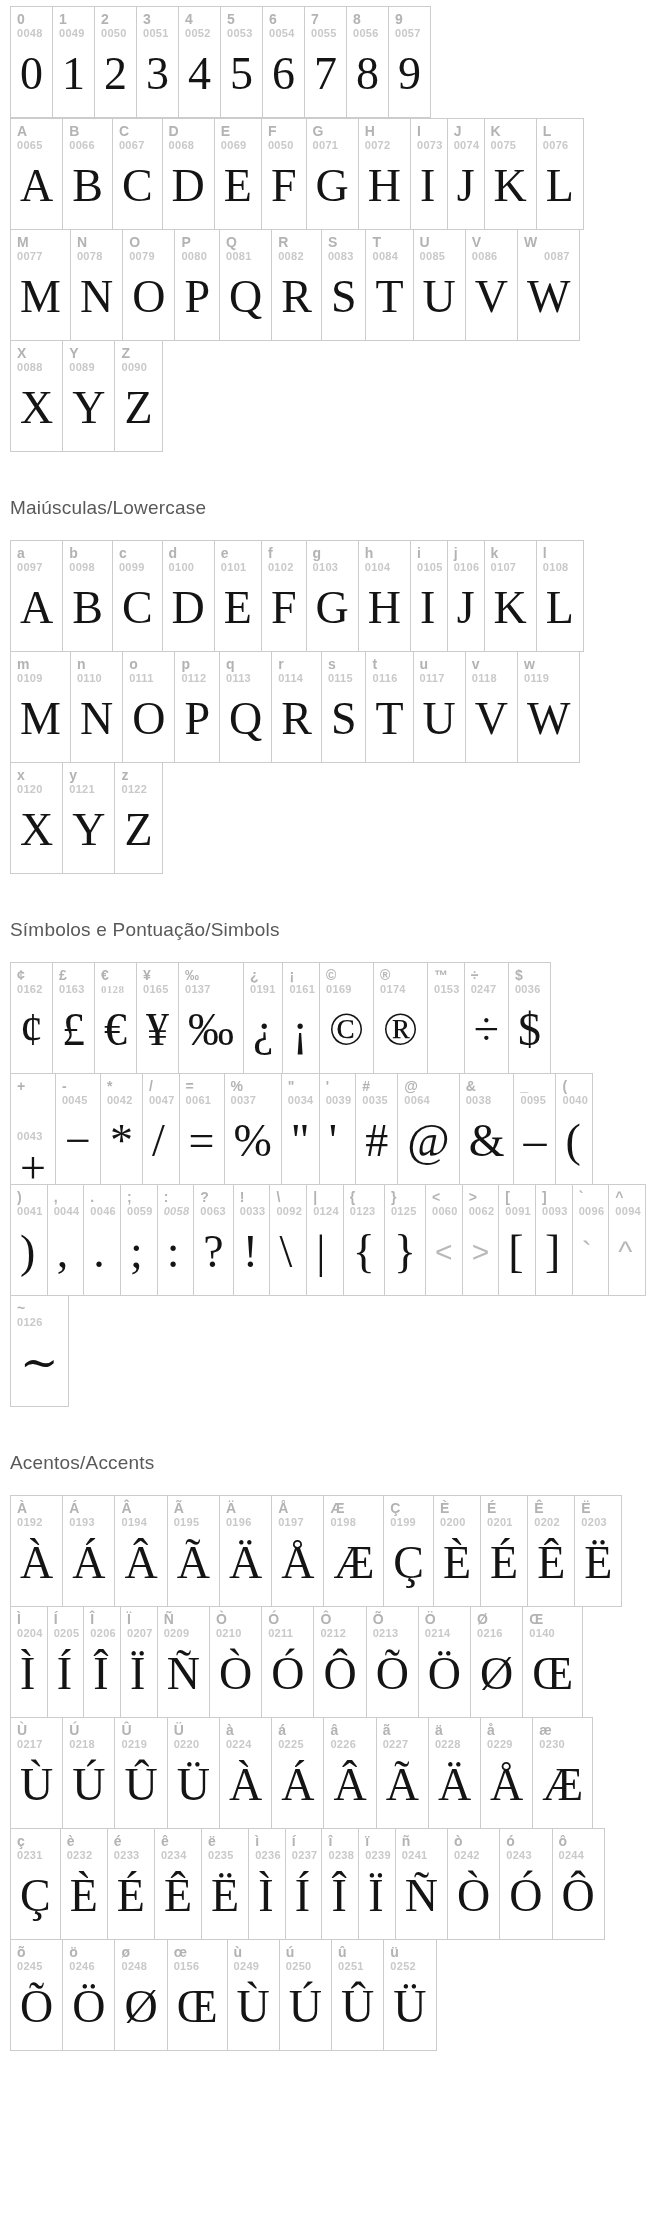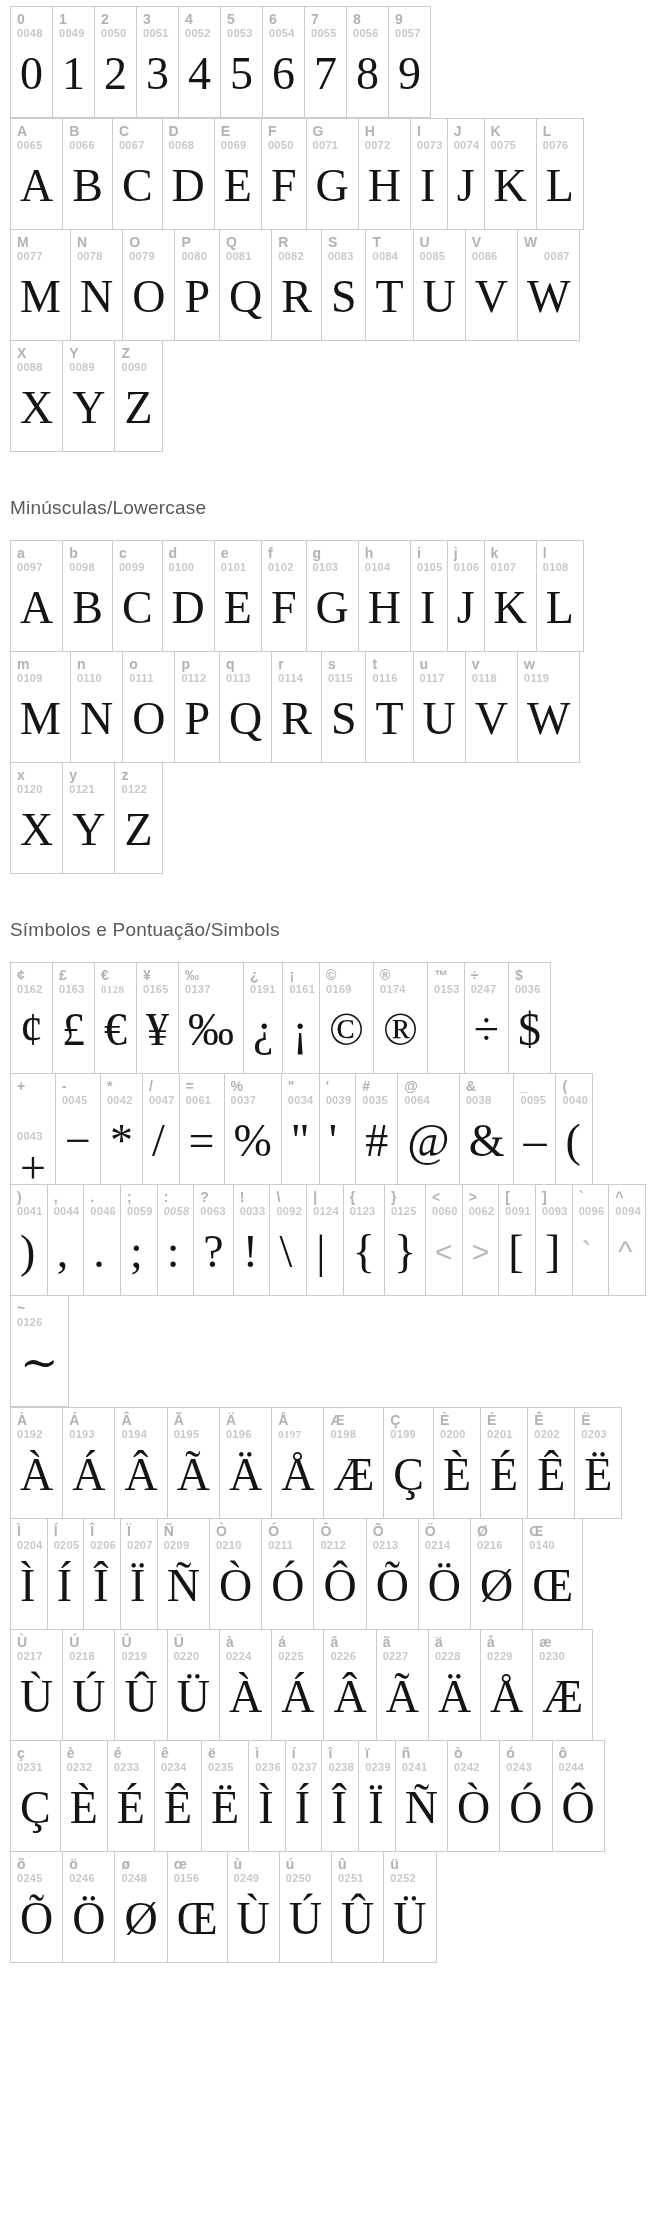--- a/index.html
+++ b/index.html
@@ -309,21 +309,21 @@
             <div class="cell-head">
               <span class="cell-char" style="color: rgb(179, 179, 179);">Z</span>
               <span class="cell-code" style="color: rgb(201, 201, 201);">0090</span>
             </div>
             <div class="glyph" style="color: rgb(20, 20, 20);">Z</div>
           </div>
         </div>
       </div>
     </section>
     <section class="section">
-      <h2 class="section-title" style="color: rgb(89, 89, 89);">Minúsculas/Lowercase</h2>
+      <h2 class="section-title" style="color: rgb(89, 89, 89);">Maiúsculas/Lowercase</h2>
       <div class="rows">
         <div class="row">
           <div class="cell" style="border-color: rgb(204, 204, 204);">
             <div class="cell-head">
               <span class="cell-char" style="color: rgb(179, 179, 179);">a</span>
               <span class="cell-code" style="color: rgb(201, 201, 201);">0097</span>
             </div>
             <div class="glyph" style="color: rgb(20, 20, 20);">A</div>
           </div>
           <div class="cell" style="border-color: rgb(204, 204, 204);">
@@ -816,20 +816,21 @@
             <div class="cell-head">
               <span class="cell-char" style="color: rgb(179, 179, 179);">~</span>
               <span class="cell-code" style="color: rgb(201, 201, 201);">0126</span>
             </div>
             <div class="glyph" style="color: rgb(20, 20, 20);">∼</div>
           </div>
         </div>
       </div>
     </section>
     <section class="section">
+      <h2 class="section-title" style="color: rgb(89, 89, 89);">Acentos/Accents</h2>
       <div class="rows">
         <div class="row">
           <div class="cell" style="border-color: rgb(204, 204, 204);">
             <div class="cell-head">
               <span class="cell-char" style="color: rgb(179, 179, 179);">À</span>
               <span class="cell-code" style="color: rgb(201, 201, 201);">0192</span>
             </div>
             <div class="glyph" style="color: rgb(20, 20, 20);">À</div>
           </div>
           <div class="cell" style="border-color: rgb(204, 204, 204);">
@@ -856,21 +857,21 @@
           <div class="cell" style="border-color: rgb(204, 204, 204);">
             <div class="cell-head">
               <span class="cell-char" style="color: rgb(179, 179, 179);">Ä</span>
               <span class="cell-code" style="color: rgb(201, 201, 201);">0196</span>
             </div>
             <div class="glyph" style="color: rgb(20, 20, 20);">Ä</div>
           </div>
           <div class="cell" style="border-color: rgb(204, 204, 204);">
             <div class="cell-head">
               <span class="cell-char" style="color: rgb(179, 179, 179);">Å</span>
-              <span class="cell-code" style="color: rgb(201, 201, 201); font-family: Liberation Serif, serif;">0197</span>
+              <span class="cell-code" style="color: rgb(201, 201, 201);">0197</span>
             </div>
             <div class="glyph" style="color: rgb(20, 20, 20);">Å</div>
           </div>
           <div class="cell" style="border-color: rgb(204, 204, 204);">
             <div class="cell-head">
               <span class="cell-char" style="color: rgb(179, 179, 179);">Æ</span>
               <span class="cell-code" style="color: rgb(201, 201, 201);">0198</span>
             </div>
             <div class="glyph" style="color: rgb(20, 20, 20);">Æ</div>
           </div>

